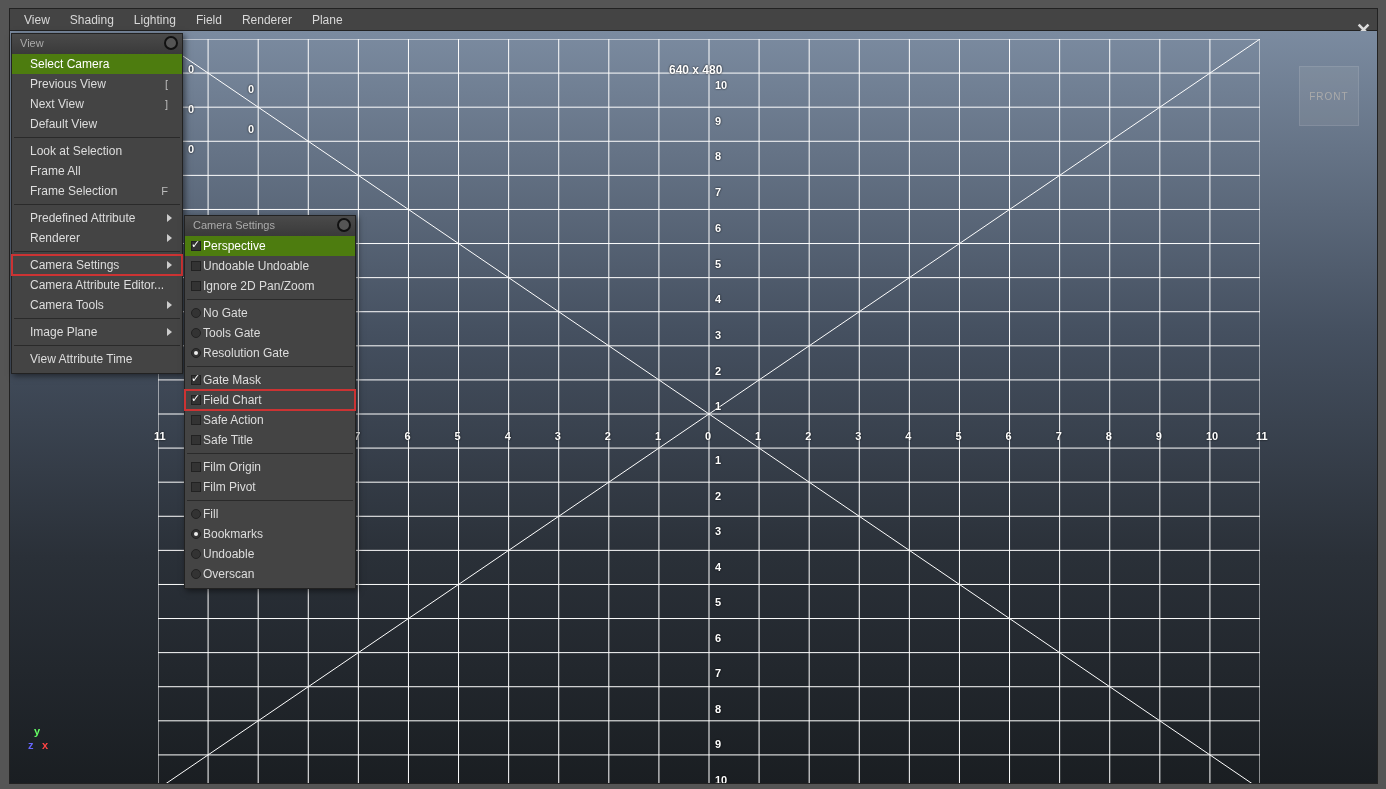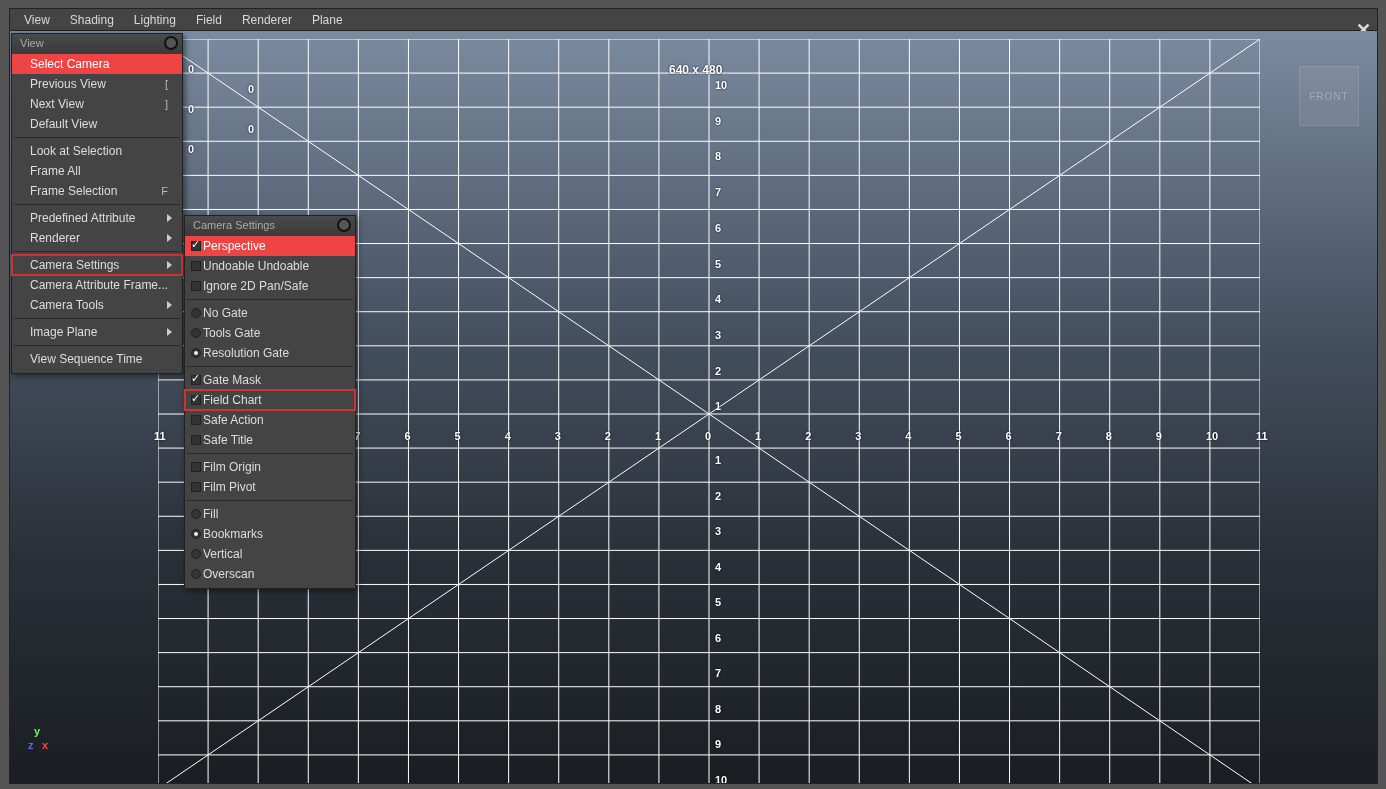--- a/index.html
+++ b/index.html
@@ -68,21 +68,21 @@
   }
   .menu-title .pin {
     position:absolute; right:4px; top:2px; width:14px; height:14px;
     border:2px solid #111; border-radius:50%; background:#555;
   }
   .menu .item {
     height:20px; display:flex; align-items:center;
     color:#ddd; font-size:12px; padding:0 10px 0 18px;
     position:relative; cursor:default;
   }
-  .menu .item.hl { background:#ef4444; color:#fff; }
+  .menu .item.hl { background:#4d7c0f; color:#fff; }
   .menu .item.boxed { outline:2px solid #c33; outline-offset:-1px; }
   .menu .item .short { margin-left:auto; color:#bbb; font-size:11px; padding-right:4px; }
   .menu .item .arrow {
     margin-left:auto; width:0;height:0;border-top:4px solid transparent;
     border-bottom:4px solid transparent;border-left:5px solid #ccc;
   }
   .menu .sep { height:1px; background:#2a2a2a; margin:3px 2px; }
 
   .menu .chk, .menu .rad {
     position:absolute; left:6px; top:5px; width:10px; height:10px;
@@ -276,55 +276,55 @@
       <div class="item">
         <span>Renderer</span>
         <span class="arrow"></span>
       </div>
       <div class="sep"></div>
       <div class="item boxed">
         <span>Camera Settings</span>
         <span class="arrow"></span>
       </div>
       <div class="item">
-        <span>Camera Attribute Frame...</span>
+        <span>Camera Attribute Editor...</span>
       </div>
       <div class="item">
         <span>Camera Tools</span>
         <span class="arrow"></span>
       </div>
       <div class="sep"></div>
       <div class="item">
         <span>Image Plane</span>
         <span class="arrow"></span>
       </div>
       <div class="sep"></div>
       <div class="item">
-        <span>View Sequence Time</span>
+        <span>View Attribute Time</span>
       </div>
     </div>
 </div>
 
 <div id="cam-menu" class="menu">
   <div class="menu-title">
     <span>Camera Settings</span>
     <span class="pin"></span>
   </div>
   <div id="cam-menu-body">
       <div class="item hl">
         <span class="chk on"></span>
         <span>Perspective</span>
       </div>
       <div class="item">
         <span class="chk"></span>
         <span>Undoable Undoable</span>
       </div>
       <div class="item">
         <span class="chk"></span>
-        <span>Ignore 2D Pan/Safe</span>
+        <span>Ignore 2D Pan/Zoom</span>
       </div>
       <div class="sep"></div>
       <div class="item">
         <span class="rad"></span>
         <span>No Gate</span>
       </div>
       <div class="item">
         <span class="rad"></span>
         <span>Tools Gate</span>
       </div>
@@ -362,20 +362,20 @@
       <div class="item">
         <span class="rad"></span>
         <span>Fill</span>
       </div>
       <div class="item">
         <span class="rad on"></span>
         <span>Bookmarks</span>
       </div>
       <div class="item">
         <span class="rad"></span>
-        <span>Vertical</span>
+        <span>Undoable</span>
       </div>
       <div class="item">
         <span class="rad"></span>
         <span>Overscan</span>
       </div>
     </div>
 </div>
 
 </body></html>

